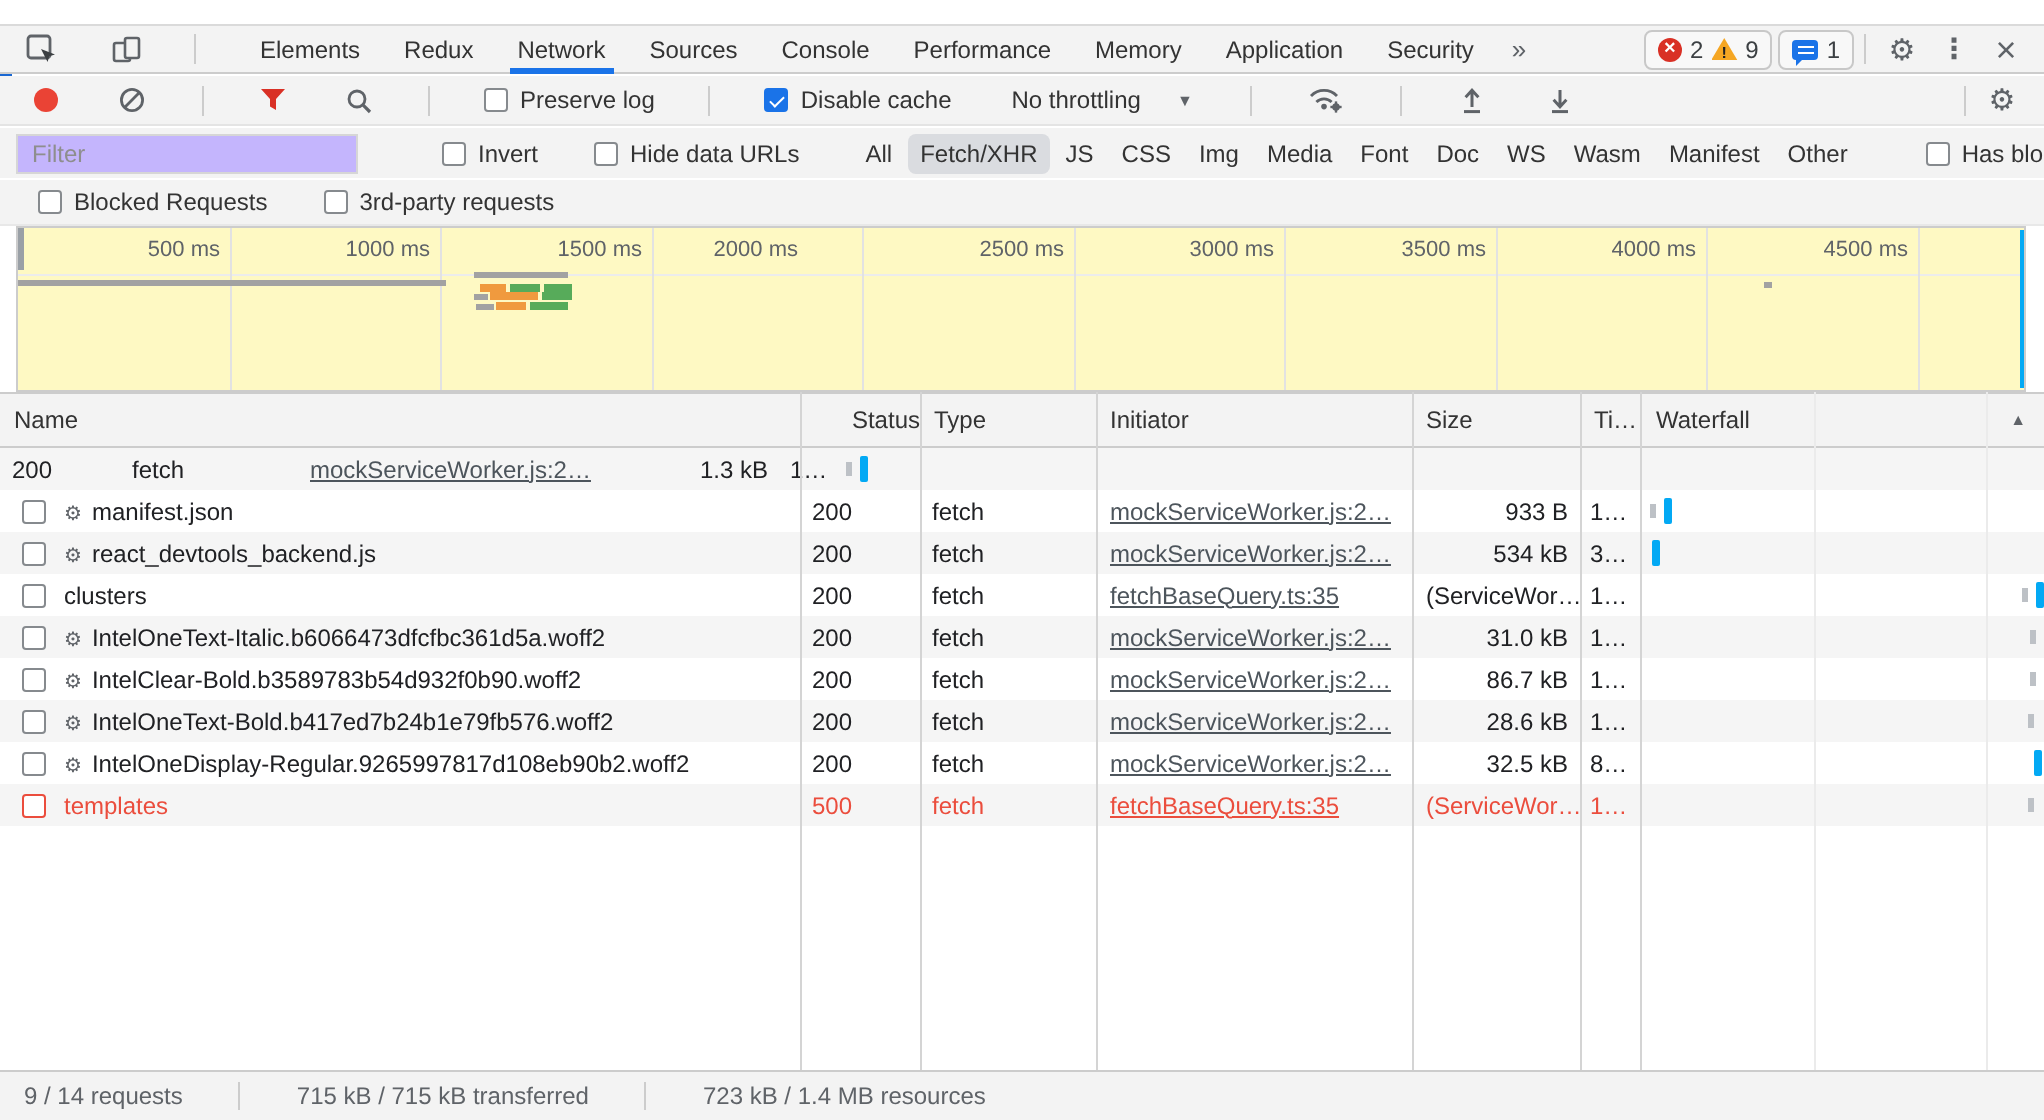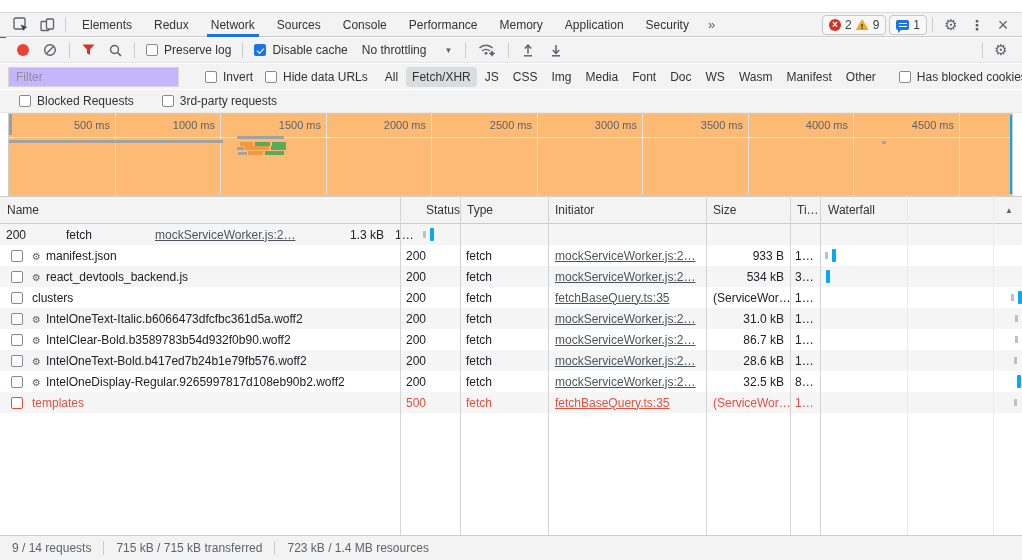--- a/index.html
+++ b/index.html
@@ -1,19 +1,19 @@
 <!DOCTYPE html>
 <html><head>
 <meta charset="utf-8">
 <style>
   html,body{margin:0;padding:0;background:#fff;}
   .devtools{position:relative;width:1022px;height:560px;background:#fff;overflow:hidden;
     font-family:"Liberation Sans","DejaVu Sans",sans-serif;font-size:12px;color:#202124;}
   .page-edge{position:absolute;left:0;top:28px;width:6px;height:31px;background:#1967d2;}
-  .bar{position:absolute;left:0;right:0;display:flex;align-items:center;background:#f3f3f3;box-sizing:border-box;}
+  .bar{position:absolute;left:0;right:0;display:flex;align-items:center;background:#f3f3f3;box-sizing:border-box;gap:16px;}
   .vsep{width:1px;height:15px;background:#ccc;margin:0 5px;flex:none;}
   
   .tabbar{top:12px;height:25px;border-top:1px solid #dadada;border-bottom:1px solid #ccc;padding-left:8px;}
   .tbtn{width:26px;height:23px;display:flex;align-items:center;justify-content:center;cursor:pointer;flex:none;}
   .tabs{display:flex;align-items:center;height:100%;}
   .tab{padding:0 11px;height:24px;line-height:24px;color:#333;position:relative;cursor:pointer;white-space:nowrap;}
   .tab.active::after{content:"";position:absolute;left:7px;right:7px;bottom:0;height:2.5px;background:#1a73e8;}
   .tab.more{color:#5f6368;font-size:13px;padding:0 8px;}
   .tab-right{margin-left:auto;display:flex;align-items:center;padding-right:6px;}
   .badge-pill{display:flex;align-items:center;gap:4px;border:1px solid #c8c8c8;border-radius:4px;padding:2px 6px;margin-left:3px;cursor:pointer;background:#f8f8f8;}
@@ -42,21 +42,21 @@
   
   .filterbar{top:64px;height:25px;padding-left:8px;background:#f3f3f3;}
   .filter-input{width:168px;height:18px;border:1px solid #d6d6d6;background:#c4b5fd;padding:0 7px;font:inherit;color:#333;outline:none;box-sizing:content-box;}
   .filter-input::placeholder{color:#8e8e8e;}
   .types{display:flex;align-items:center;margin-left:4px;}
   .type-pill{padding:3px 6px;border-radius:4px;color:#333;cursor:pointer;white-space:nowrap;margin:0 1px;}
   .type-pill.active{background:#dadce0;}
   
   .checkrow{top:90px;height:23px;padding-left:13px;gap:16px;border-bottom:1px solid #e8e8e8;}
   
-  .overview{position:absolute;left:8px;top:113px;width:1005px;height:83px;background:#fdba74;border:1px solid #ccc;box-sizing:border-box;cursor:text;text-decoration:underline;}
+  .overview{position:absolute;left:8px;top:113px;width:1005px;height:83px;background:#fef9c3;border:1px solid #ccc;box-sizing:border-box;cursor:text;text-decoration:underline;}
   .gridline{position:absolute;top:0;bottom:0;width:1px;background:#e2e2e2;}
   .tick-label{position:absolute;top:5px;font-size:11px;color:#5f6368;white-space:nowrap;}
   .zero-tick{position:absolute;left:0;top:0;width:2.5px;height:21px;background:#9aa0a6;}
   .ruler-line{position:absolute;left:0;right:0;top:23px;height:1px;background:#ececec;}
   .ov-bar{position:absolute;}
   
   .nettable{position:absolute;left:0;top:196px;width:1022px;height:339px;background:#fff;}
   .thead{display:flex;height:28px;background:#f3f3f3;border-top:1px solid #ccc;border-bottom:1px solid #ccc;align-items:center;box-sizing:border-box;}
   .th{padding-left:7px;color:#333;box-sizing:border-box;white-space:nowrap;overflow:hidden;cursor:pointer;}
   .c0{width:400px;}.c1{width:60px;text-align:right;}.c2{width:88px;}.c3{width:158px;}.c4{width:84px;}.c5{width:31px;}.c6{width:201px;position:relative;}
@@ -249,21 +249,21 @@
   <div class="overview">
     <div class="zero-tick"></div>
     <div class="ruler-line"></div>
   <div class="gridline" style="left: 106px;"></div>
       <div class="tick-label" style="right: 902px;">500 ms</div>
       <div class="gridline" style="left: 211px;"></div>
       <div class="tick-label" style="right: 797px;">1000 ms</div>
       <div class="gridline" style="left: 317px;"></div>
       <div class="tick-label" style="right: 691px;">1500 ms</div>
       <div class="gridline" style="left: 422px;"></div>
-      <div class="tick-label" style="right: 586px;">2000 ms</div>
+      <div class="tick-label" style="right: 613px;">2000 ms</div>
       <div class="gridline" style="left: 528px;"></div>
       <div class="tick-label" style="right: 480px;">2500 ms</div>
       <div class="gridline" style="left: 633px;"></div>
       <div class="tick-label" style="right: 375px;">3000 ms</div>
       <div class="gridline" style="left: 739px;"></div>
       <div class="tick-label" style="right: 269px;">3500 ms</div>
       <div class="gridline" style="left: 844px;"></div>
       <div class="tick-label" style="right: 164px;">4000 ms</div>
       <div class="gridline" style="left: 950px;"></div>
       <div class="tick-label" style="right: 58px;">4500 ms</div>

